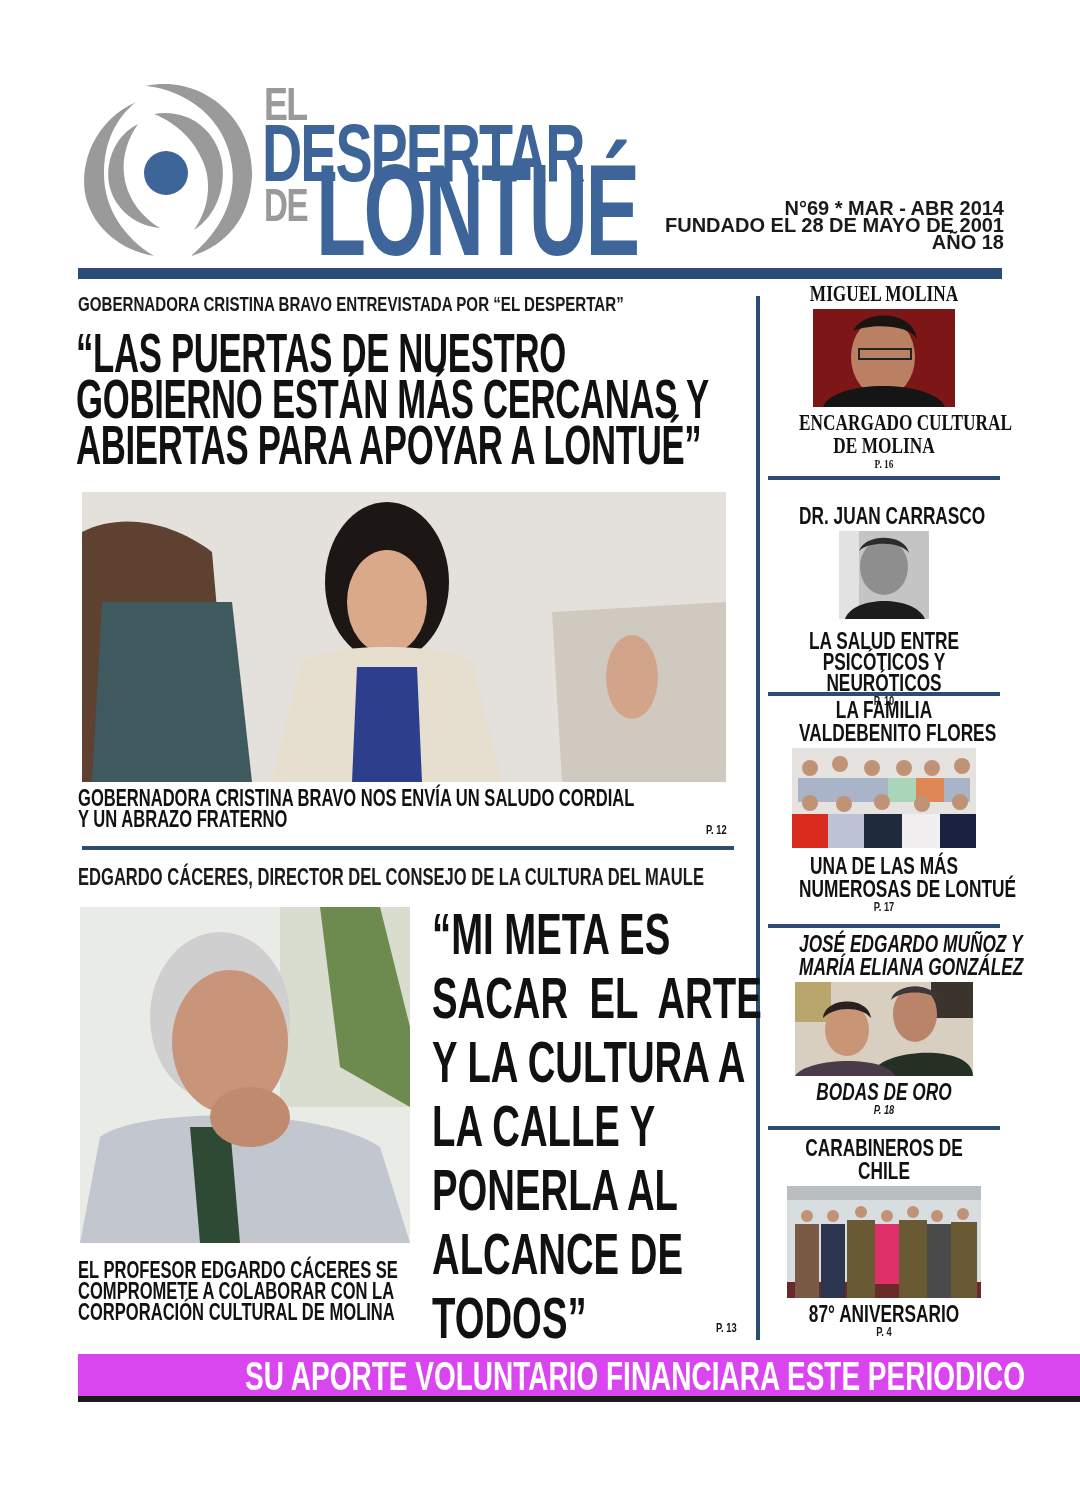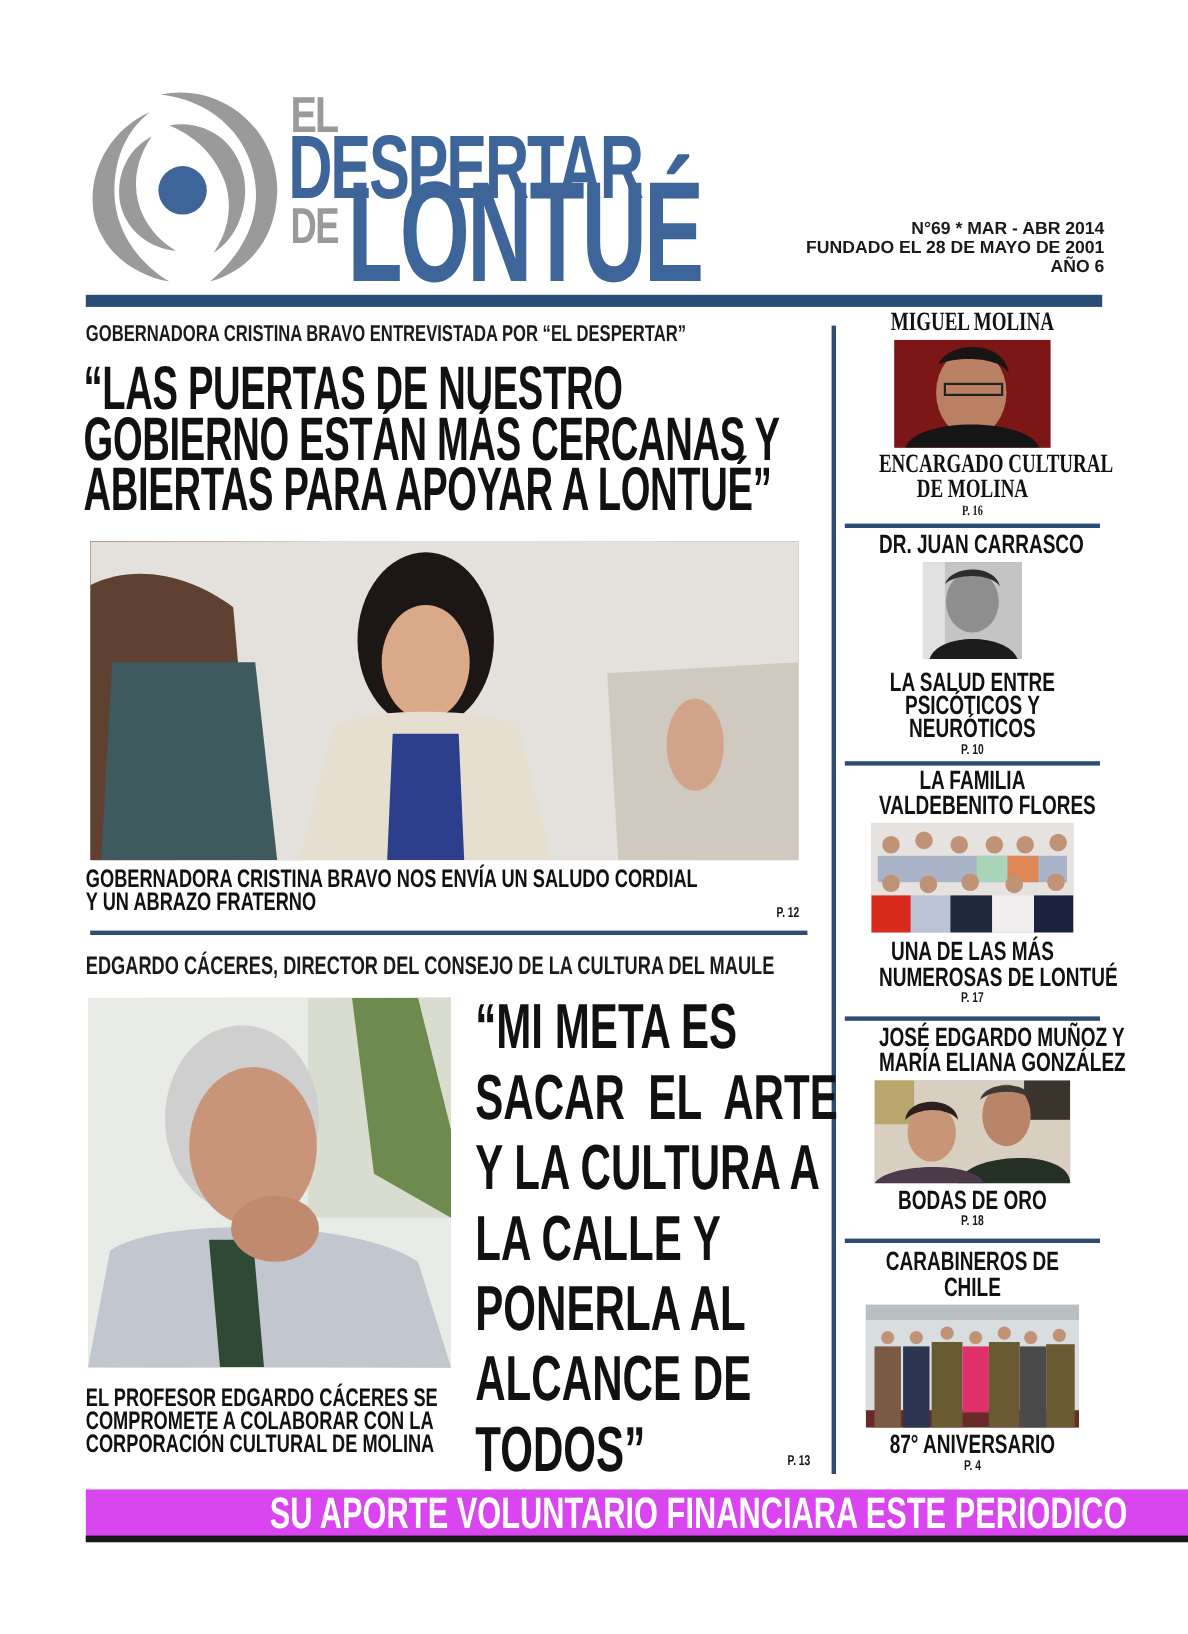--- a/index.html
+++ b/index.html
@@ -6,21 +6,21 @@
   html, body { width: 1080px; height: 1485px; background: #ffffff; overflow: hidden; }
   body { position: relative; font-family: "Liberation Sans", sans-serif; color: #1a1a1a; }
 
   
   .logo { position: absolute; left: 76px; top: 78px; width: 180px; height: 180px; }
   .title-el { position: absolute; left: 264px; top: 84px; font-size: 46px; font-weight: bold; color: #9a9a9a; line-height: 40px; letter-spacing: -2px; transform: scaleX(0.78); transform-origin: left top; }
   .title-desp { position: absolute; left: 262px; top: 118px; font-size: 82px; font-weight: bold; color: #3e6599; line-height: 70px; letter-spacing: -3px; transform: scaleX(0.68); transform-origin: left top; }
   .title-de { position: absolute; left: 264px; top: 185px; font-size: 46px; font-weight: bold; color: #9a9a9a; line-height: 40px; letter-spacing: -2px; transform: scaleX(0.72); transform-origin: left top; }
   .title-lontue { position: absolute; left: 316px; top: 160px; font-size: 130px; font-weight: bold; color: #3e6599; line-height: 100px; letter-spacing: -4px; transform: scaleX(0.63); transform-origin: left top; }
 
-  .issue { position: absolute; right: 76px; top: 200px; text-align: right; font-size: 16px; font-weight: bold; color: #1a1a1a; line-height: 17px; }
+  .issue { position: absolute; right: 76px; top: 200px; text-align: right; font-size: 20px; font-weight: bold; color: #1a1a1a; line-height: 17px; }
 
   .top-rule { position: absolute; left: 78px; top: 268px; width: 924px; height: 11px; background: #2b4c74; }
   .v-rule { position: absolute; left: 756px; top: 296px; width: 4px; height: 1044px; background: #2b4c74; }
 
   
   .kicker { position: absolute; font-size: 21px; font-weight: bold; color: #1a1a1a; transform: scaleX(0.72); transform-origin: left top; white-space: nowrap; }
   .headline { position: absolute; left: 76px; top: 330px; font-size: 56px; font-weight: bold; line-height: 46px; color: #111; transform: scaleX(0.62); transform-origin: left top; white-space: nowrap; letter-spacing: -0.5px; }
 
   .photo { position: absolute; overflow: hidden; }
   .photo-main { left: 82px; top: 492px; width: 644px; height: 290px; background: linear-gradient(90deg, #5b4030 0%, #8a6a52 18%, #d8d2c8 35%, #e8e6e2 55%, #cfcac2 75%, #b9b2a6 100%); }
@@ -57,21 +57,21 @@
   </svg>
 </div>
 <div class="title-el">EL</div>
 <div class="title-desp">DESPERTAR</div>
 <div class="title-de">DE</div>
 <div class="title-lontue">LONTUÉ</div>
 
 <div class="issue">
   <div>N°69 * MAR - ABR 2014</div>
   <div>FUNDADO EL 28 DE MAYO DE 2001</div>
-  <div>AÑO 6</div>
+  <div>AÑO 18</div>
 </div>
 
 <div class="top-rule"></div>
 <div class="v-rule"></div>
 
 <div class="kicker" style="left:78px; top:292px;">GOBERNADORA CRISTINA BRAVO ENTREVISTADA POR “EL DESPERTAR”</div>
 <div class="headline">
   <div>“LAS PUERTAS DE NUESTRO</div>
   <div>GOBIERNO ESTÁN MÁS CERCANAS Y</div>
   <div>ABIERTAS PARA APOYAR A LONTUÉ”</div>
@@ -136,21 +136,21 @@
       <rect x="46" y="40" width="52" height="10" fill="none" stroke="#222" stroke-width="2"></rect>
       <path d="M10 98 C20 70 120 70 132 98 Z" fill="#151515"></path>
     </svg>
   </div>
   <span class="sb-sub">ENCARGADO CULTURAL</span>
   <span class="sb-sub">DE MOLINA</span>
   <span class="sb-page">P. 16</span>
 </div>
 <div class="sb-rule" style="top:476px;"></div>
 
-<div class="sb-item" style="top:484px;">
+<div class="sb-item" style="top:504px;">
   <span class="sb-title">DR. JUAN CARRASCO</span>
   <div class="sb-photo" style="width:90px; height:88px; background:#bdbdbd;">
     <svg width="90" height="88" viewBox="0 0 90 88">
       <rect width="90" height="88" fill="#c4c4c4"></rect>
       <rect x="0" y="0" width="20" height="88" fill="#e2e2e2"></rect>
       <ellipse cx="45" cy="36" rx="24" ry="28" fill="#8e8e8e"></ellipse>
       <path d="M20 20 C26 2 66 2 70 22 C62 10 30 10 20 20 Z" fill="#2c2c2c"></path>
       <path d="M6 88 C14 64 76 64 86 88 Z" fill="#1c1c1c"></path>
     </svg>
   </div>
@@ -191,21 +191,21 @@
       <rect x="110" y="66" width="38" height="34" fill="#f0eeee"></rect>
       <rect x="148" y="66" width="36" height="34" fill="#1a2240"></rect>
     </svg>
   </div>
   <span class="sb-sub" style="margin-top:6px;">UNA DE LAS MÁS</span>
   <span class="sb-sub">NUMEROSAS DE LONTUÉ</span>
   <span class="sb-page">P. 17</span>
 </div>
 <div class="sb-rule" style="top:924px;"></div>
 
-<div class="sb-item" style="top:932px;">
+<div class="sb-item" style="top:932px;font-style:italic;">
   <span class="sb-title">JOSÉ EDGARDO MUÑOZ Y</span>
   <span class="sb-title">MARÍA ELIANA GONZÁLEZ</span>
   <div class="sb-photo" style="width:178px; height:94px; background:#ccc;">
     <svg width="178" height="94" viewBox="0 0 178 94">
       <rect width="178" height="94" fill="#d9cfc0"></rect>
       <rect x="0" y="0" width="36" height="40" fill="#b8a66c"></rect>
       <rect x="136" y="0" width="42" height="36" fill="#3a342c"></rect>
       <ellipse cx="52" cy="48" rx="22" ry="26" fill="#c99577"></ellipse>
       <path d="M28 36 C30 14 74 14 76 36 C66 24 40 24 28 36 Z" fill="#2a2020"></path>
       <ellipse cx="120" cy="32" rx="22" ry="28" fill="#b98468"></ellipse>

